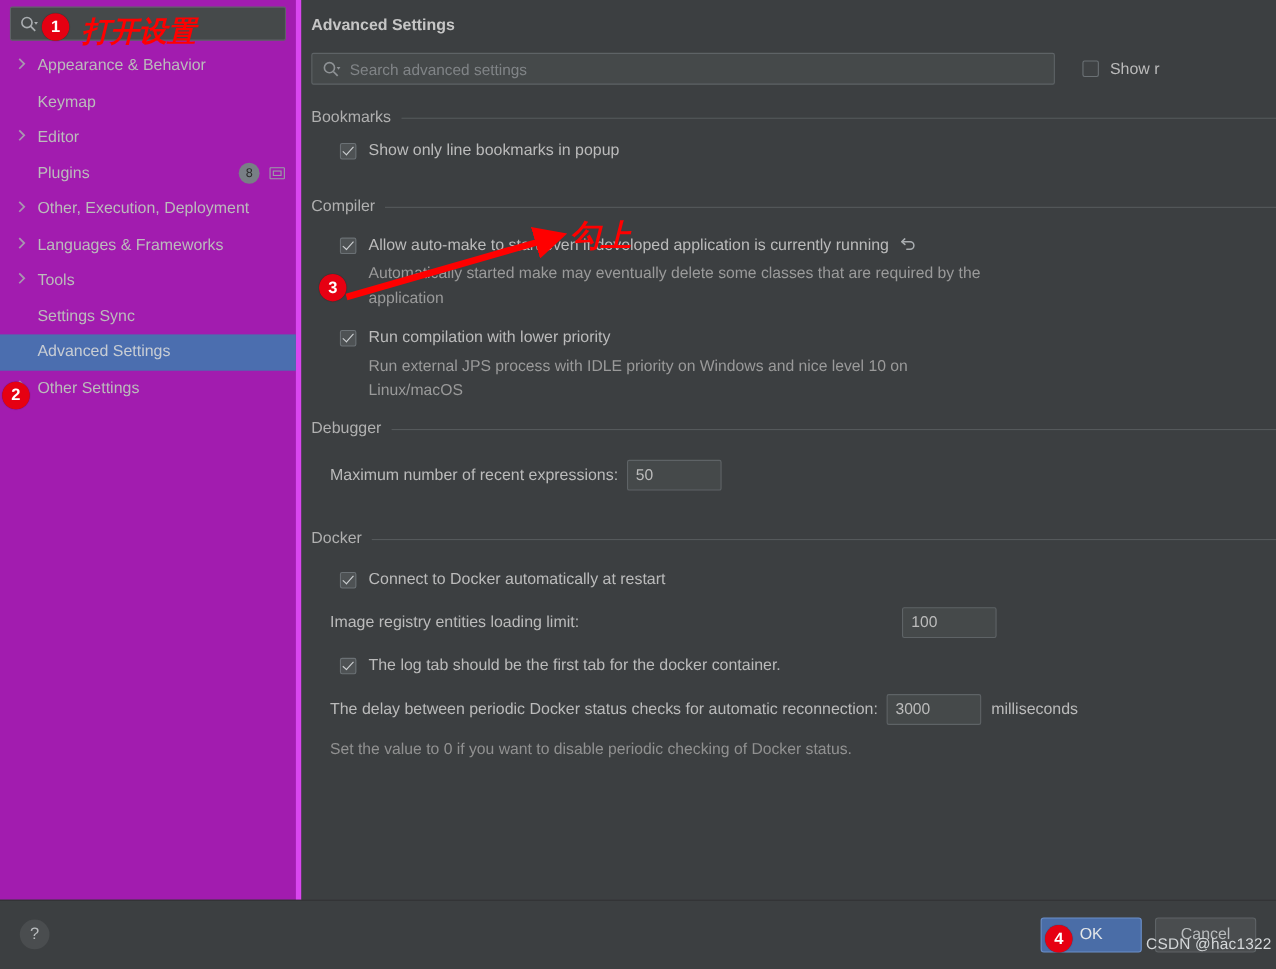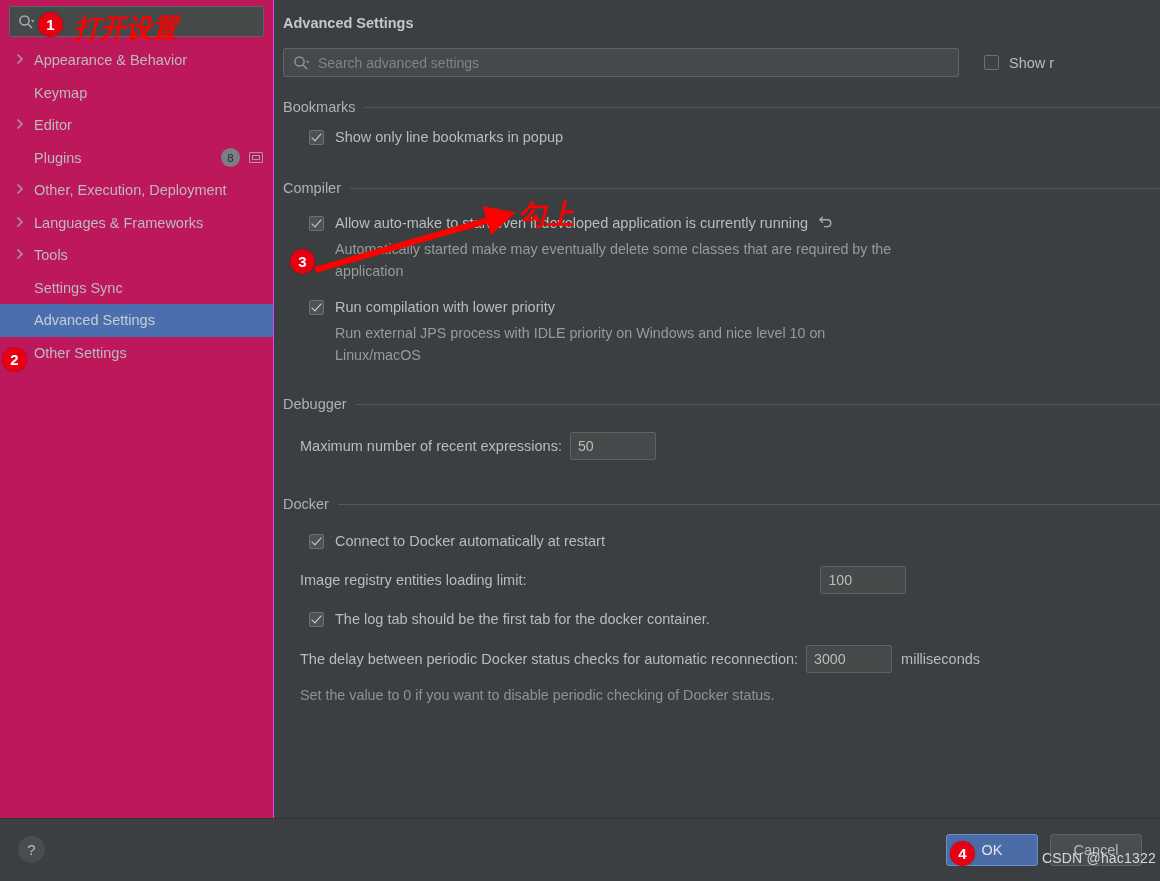--- a/index.html
+++ b/index.html
@@ -23,24 +23,24 @@
   }
   .body-row {
     display: flex;
     height: 818px;
     position: relative;
   }
 
   
   .sidebar {
     width: 274px;
-    background: #be185d;
+    background: #a21caf;
     position: relative;
     flex: 0 0 274px;
-    border-right: 1px solid #d946ef;
+    border-right: 5px solid #d946ef;
     box-sizing: border-box;
   }
   .search-wrap {
     padding: 6px 9px 0 9px;
   }
   .search-box {
     height: 31px;
     background: #45494A;
     border: 1px solid #5E6366;
     border-radius: 2px;
@@ -494,21 +494,21 @@
         </span>
       </div>
       <div class="desc">Automatically started make may eventually delete some classes that are required by the application</div>
 
       <div class="opt-row" style="margin-top:16px;">
         <span class="cb checked"></span>
         <span class="opt-text">Run compilation with lower priority</span>
       </div>
       <div class="desc" style="max-width:580px;">Run external JPS process with IDLE priority on Windows and nice level 10 on Linux/macOS</div>
 
-      <div class="group" style="margin-top:30px;">
+      <div class="group" style="margin-top:16px;">
         <span class="group-label">Debugger</span>
         <span class="group-rule"></span>
       </div>
       <div class="field-row" style="margin-top:20px;">
         <span class="field-label">Maximum number of recent expressions:</span>
         <input class="num-input w85" value="50" style="">
       </div>
 
       <div class="group" style="margin-top:36px;">
         <span class="group-label">Docker</span>

